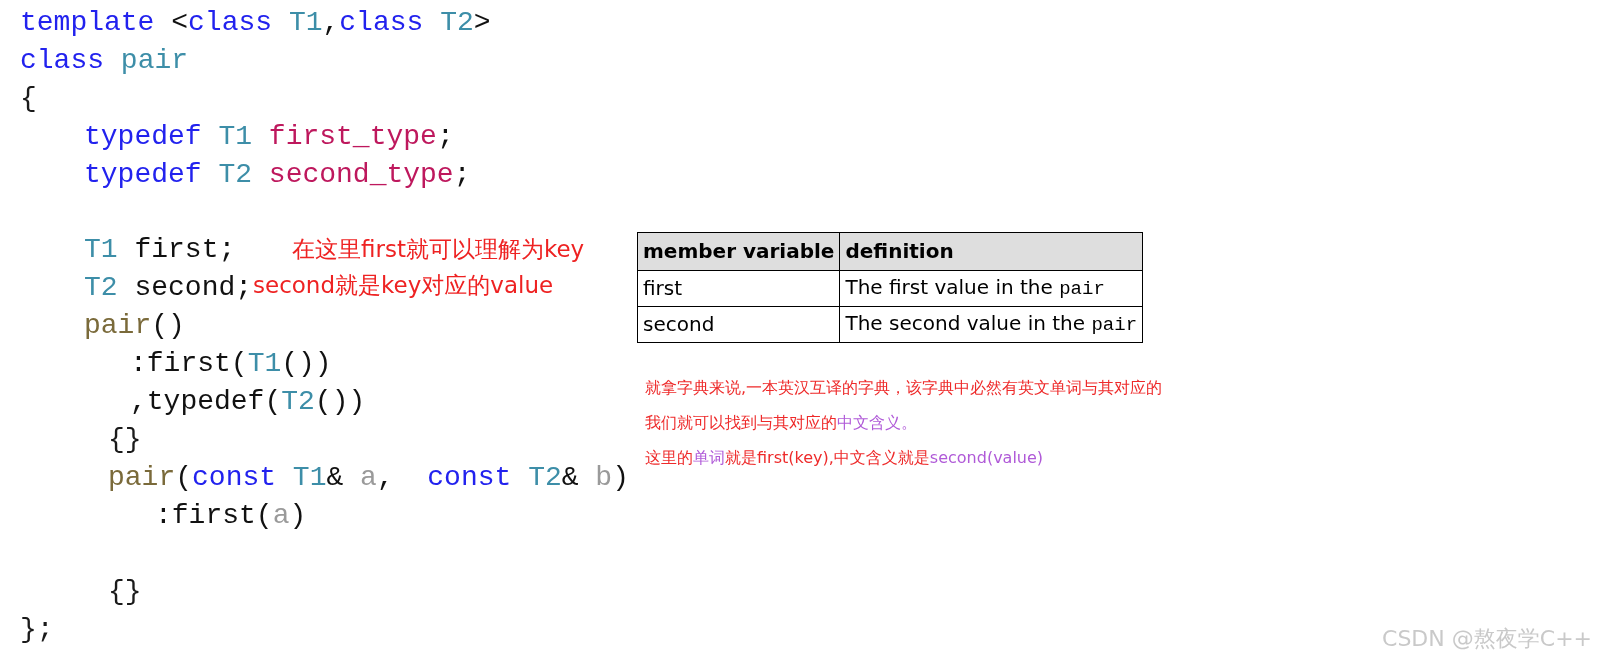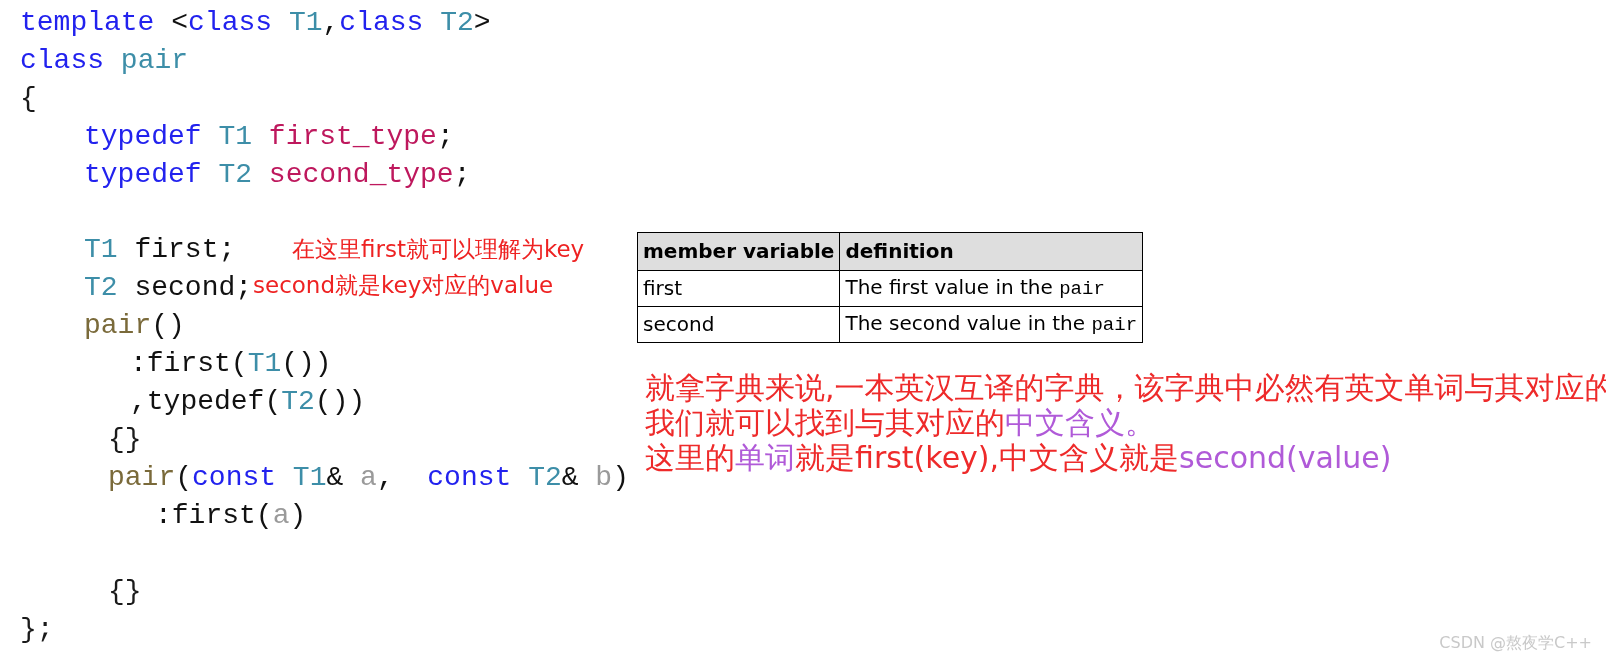--- a/index.html
+++ b/index.html
@@ -93,34 +93,34 @@
   #explanation {
     position: absolute;
     left: 645px;
     top: 370px;
     width: 930px;
   }
   .exp-line {
     white-space: pre;
     color: #ee2a2a;
     font-family: "DejaVu Sans", sans-serif;
-    font-size: 30px;
+    font-size: 16px;
     line-height: 35px;
   }
   .exp-line.head { font-size: 23px; }
   .exp-accent { color: #b05ad8; }
 
   
   #watermark {
     position: absolute;
     right: 14px;
     bottom: 10px;
     color: #c9c9c9;
     font-family: "DejaVu Sans", sans-serif;
-    font-size: 16px;
+    font-size: 22px;
     white-space: pre;
   }
 </style>
 </head>
 <body>
 
 <div id="code-pane">
     <div class="code-line" style="top: 4px; padding-left: 20px;"><span class="tok kw">template </span><span class="tok pun">&lt;</span><span class="tok kw">class </span><span class="tok typ">T1</span><span class="tok pun">,</span><span class="tok kw">class </span><span class="tok typ">T2</span><span class="tok pun">&gt;</span></div>
     <div class="code-line" style="top: 42px; padding-left: 20px;"><span class="tok kw">class </span><span class="tok typ">pair</span></div>
     <div class="code-line" style="top: 80px; padding-left: 20px;"><span class="tok brc">{</span></div>

